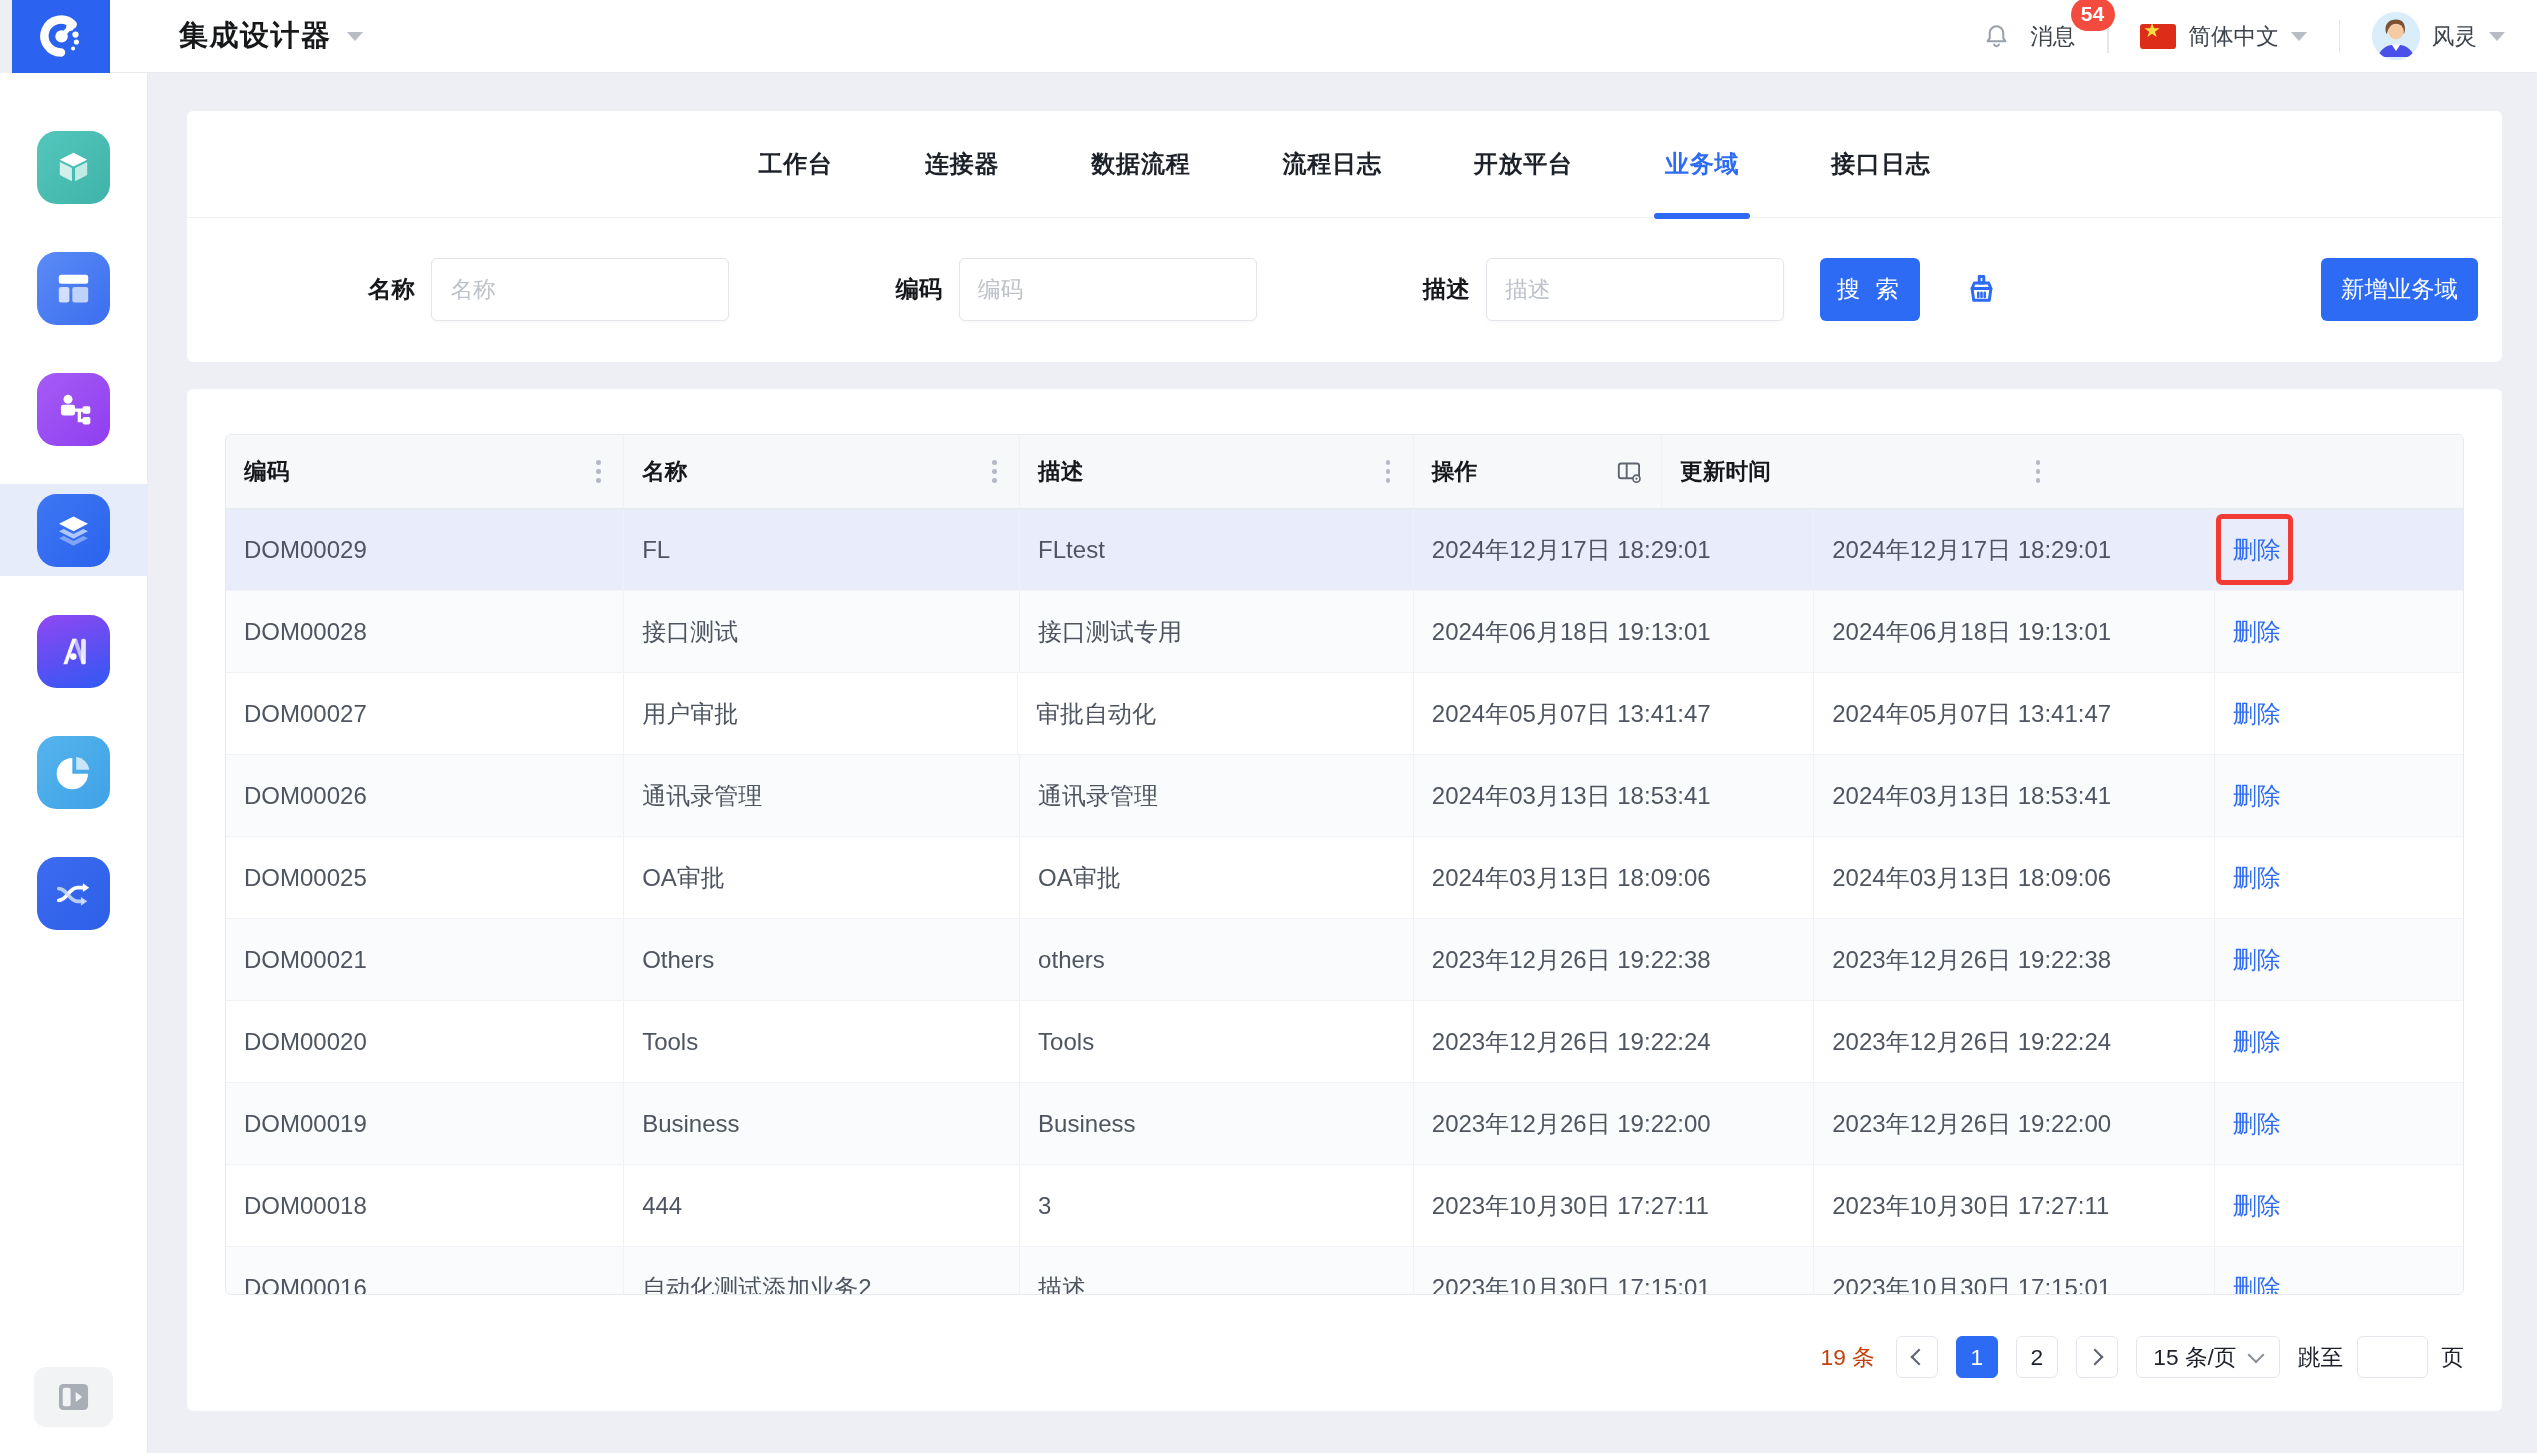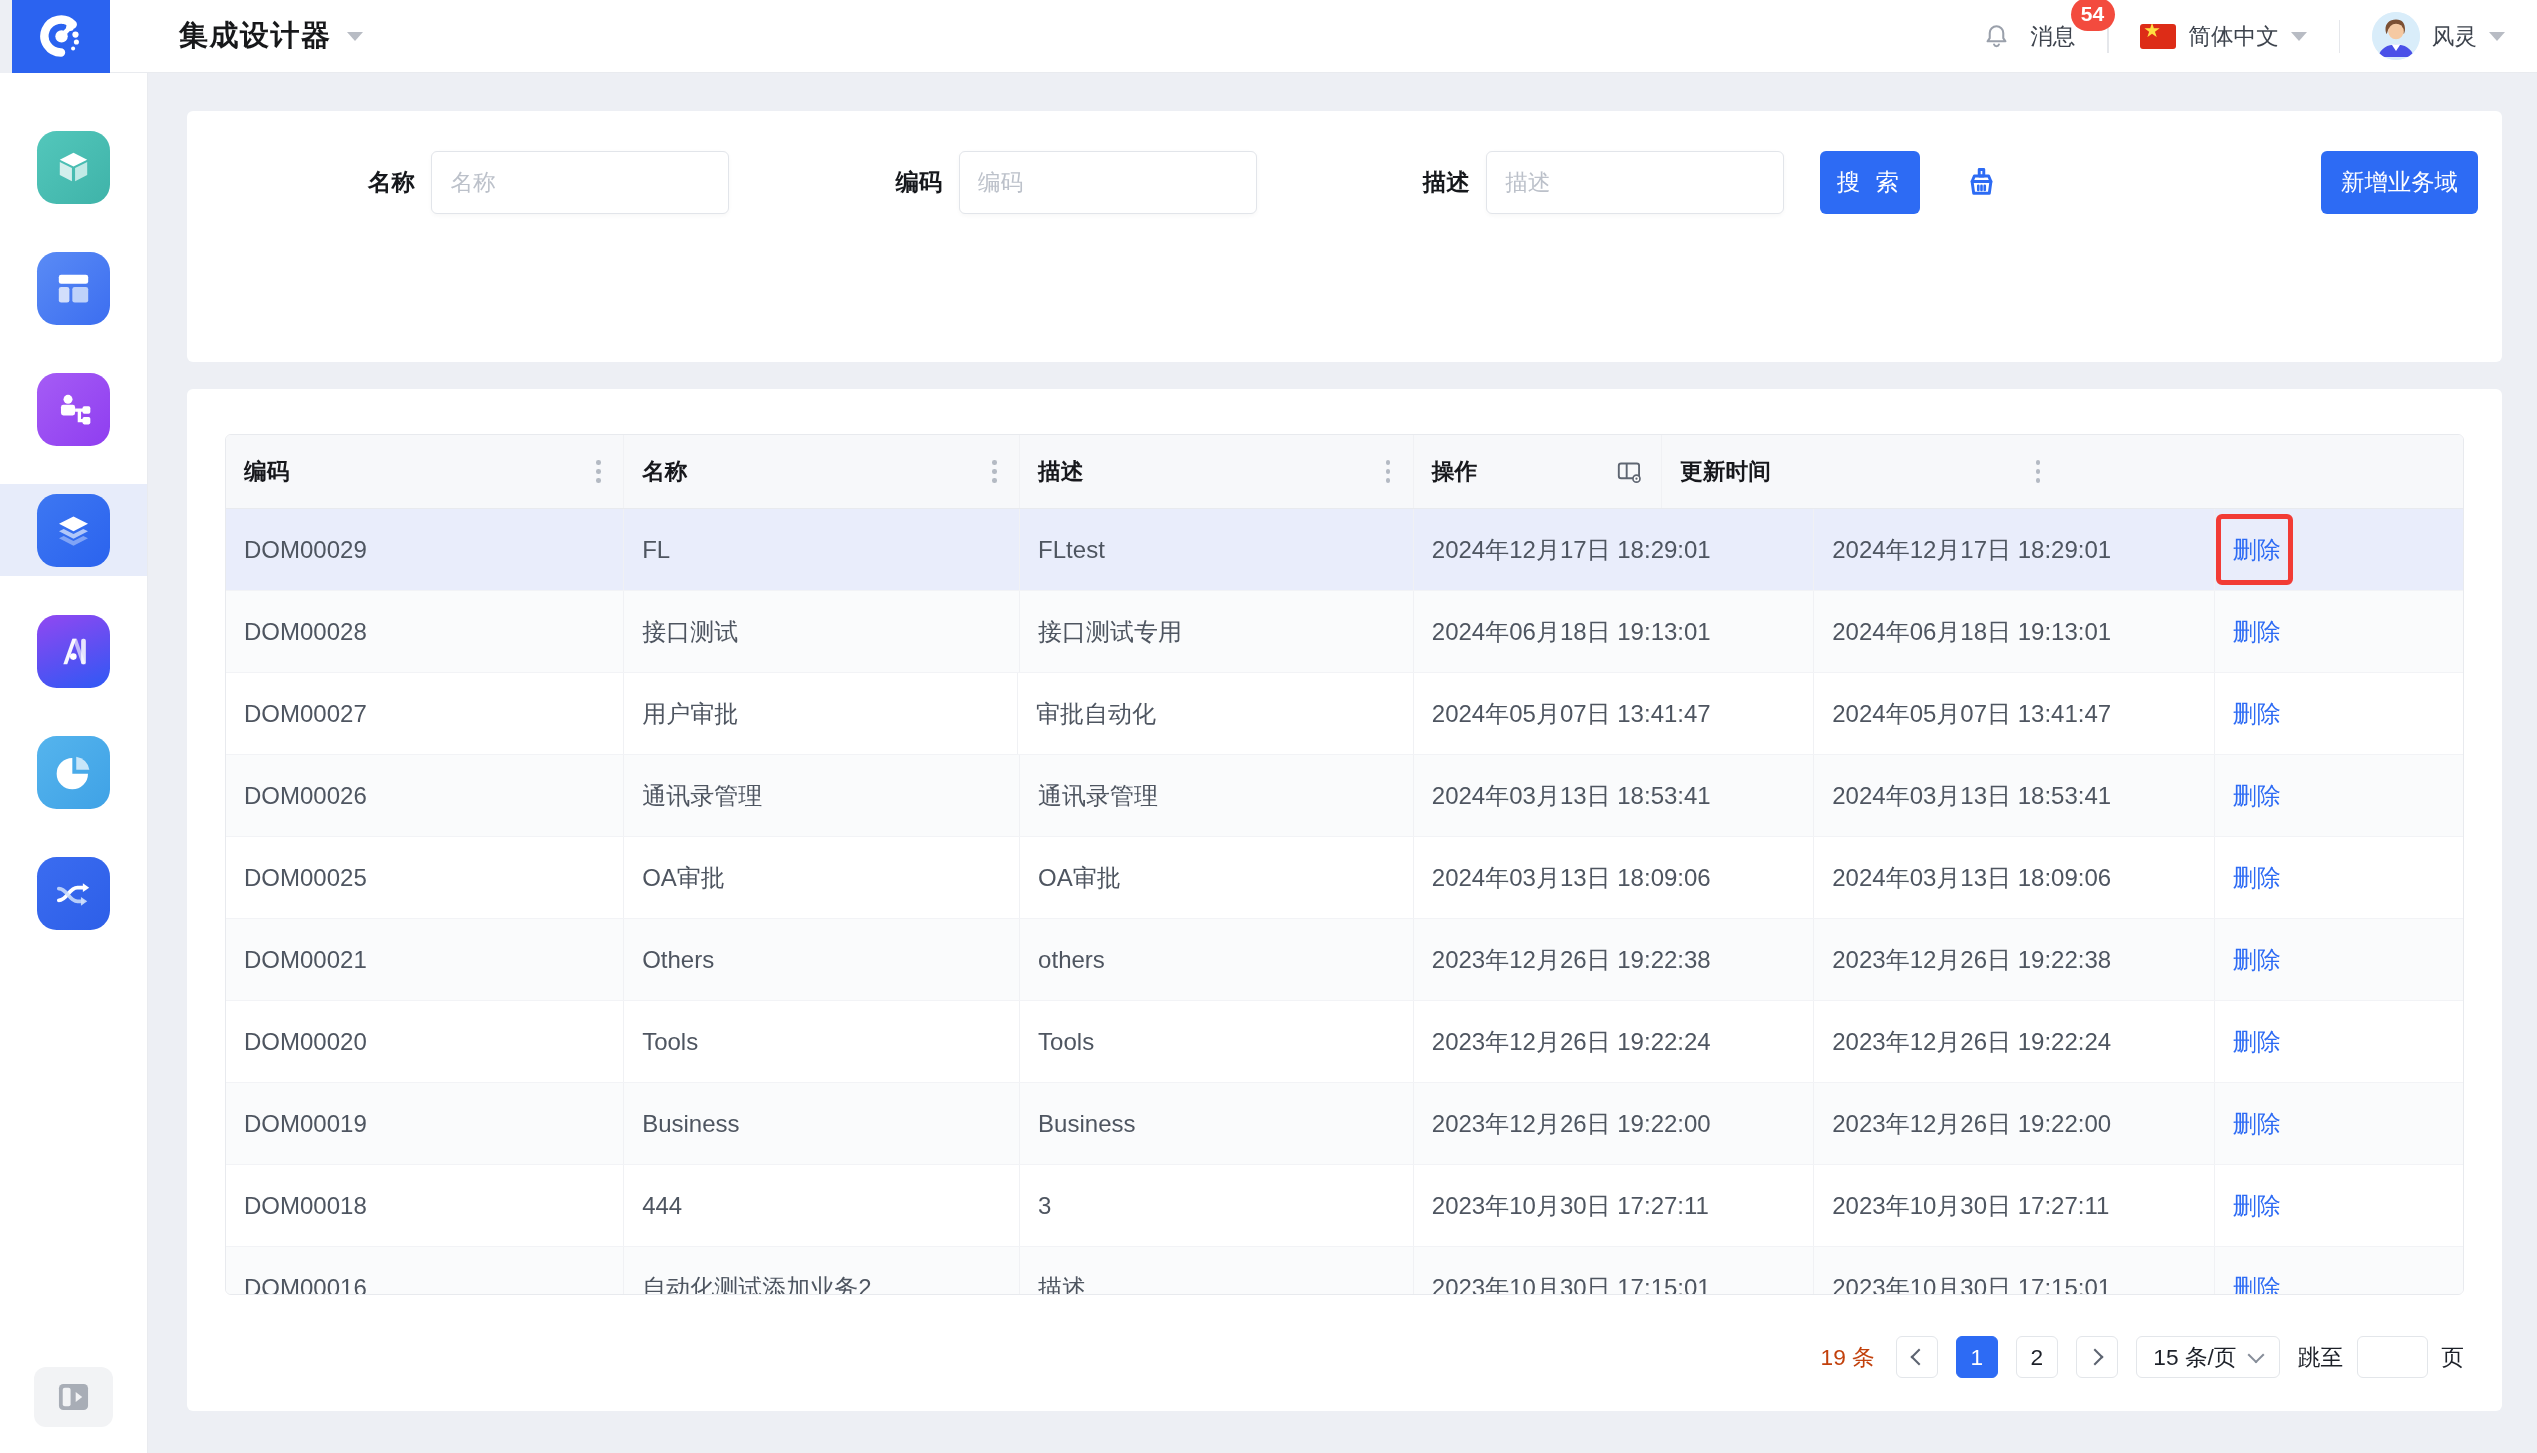--- a/index.html
+++ b/index.html
@@ -214,20 +214,29 @@
       <rect x="2" y="2" width="20" height="18" rx="3" fill="#a8adb6"></rect>
       <rect x="4.6" y="4.6" width="5.4" height="12.8" rx="1.4" fill="#f2f3f5"></rect>
       <path d="M13.5 7.5 18 11l-4.5 3.5z" fill="#f2f3f5"></path>
     </svg>
   </div>
 </div>
 
 <div class="main">
 
   <div class="card card-top">
+    <div class="tabs">
+      <span class="tab">工作台</span>
+      <span class="tab">连接器</span>
+      <span class="tab">数据流程</span>
+      <span class="tab">流程日志</span>
+      <span class="tab">开放平台</span>
+      <span class="tab active">业务域</span>
+      <span class="tab">接口日志</span>
+    </div>
     <div class="search-row">
       <div class="field">
         <label>名称</label>
         <input placeholder="名称" style="">
       </div>
       <div class="field">
         <label>编码</label>
         <input placeholder="编码" style="">
       </div>
       <div class="field">

